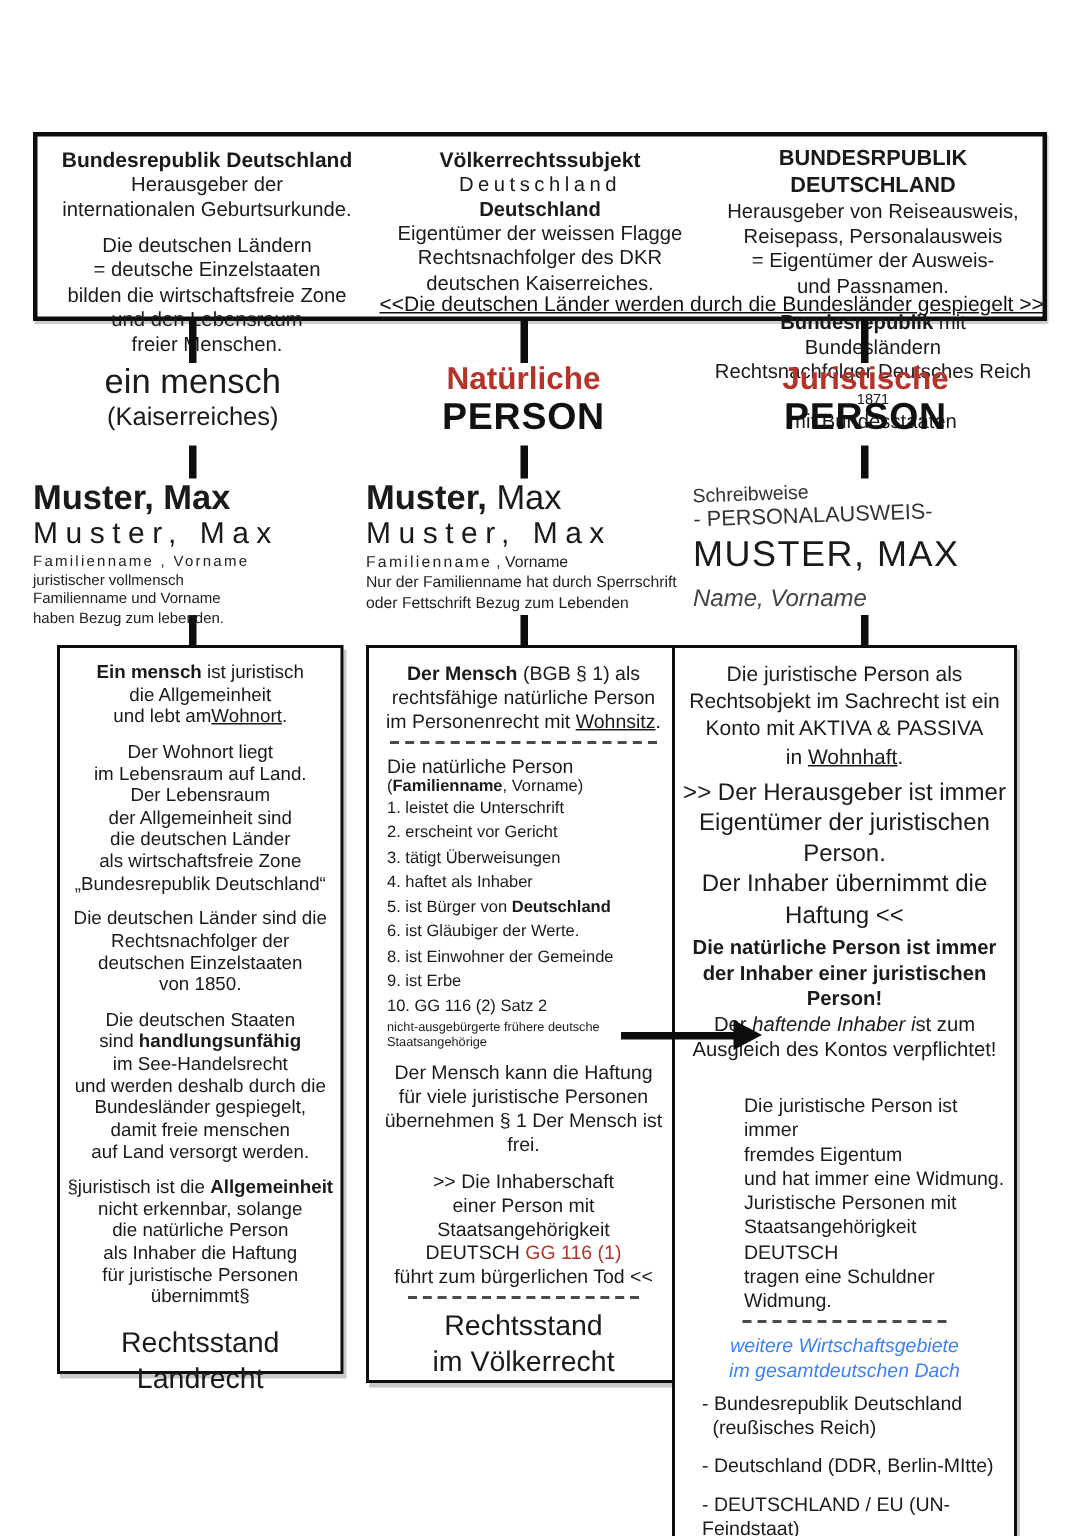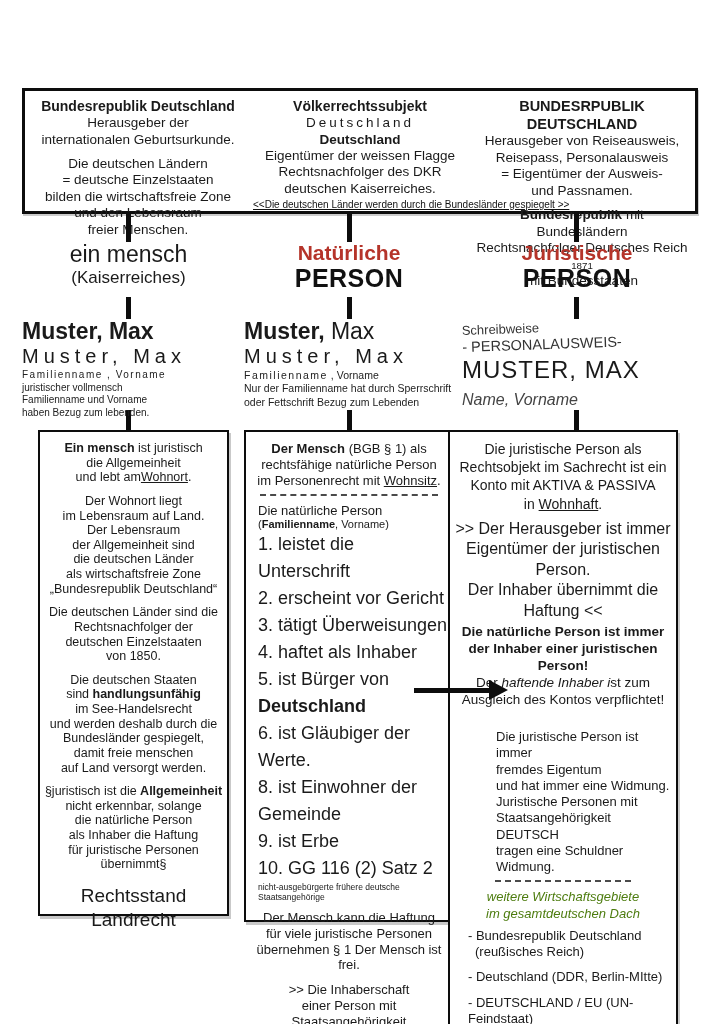--- a/index.html
+++ b/index.html
@@ -18,21 +18,21 @@
   
   .top-box{
     position:absolute;left:22px;top:88px;width:676px;height:126px;
     border:3px solid #0d0d0d;background:#fff;box-sizing:border-box;
     display:flex;padding:7px 2px 24px;box-shadow:1px 2px 0 rgba(110,110,110,.35);
   }
   .top-col{flex:1 1 0;text-align:center;font-size:13.5px;line-height:1.22;padding:0 4px}
   .top-col .box-title{font-weight:bold;font-size:14px;margin-bottom:0}
   .top-col .para{margin-top:8px}
   .top-caption{
-    position:absolute;left:228px;bottom:1px;font-size:10px;white-space:nowrap;
+    position:absolute;left:228px;bottom:1px;font-size:14px;white-space:nowrap;
     text-decoration:underline;color:#111;
   }
   
   .tick{position:absolute;width:5px;background:#0d0d0d}
   .tick.rowA{top:212px;height:30px}
   .tick.rowB{top:297px;height:22px}
   .tick.rowC{top:410px;height:22px}
   .tick.c1{left:126px}.tick.c2{left:347px}.tick.c3{left:574px}
   
   .hdr{position:absolute;top:241px;text-align:center}
@@ -61,31 +61,31 @@
   .names.c3 .nv{font-size:16px;font-style:italic;color:#444;margin-top:6px}
   
   .box{
     position:absolute;top:430px;border:2px solid #0d0d0d;background:#fff;
     box-sizing:border-box;text-align:center;box-shadow:2px 3px 0 rgba(120,120,120,.4);
   }
   .box .para{margin:0 0 9px}
   .box-left{left:38px;width:191px;height:486px;font-size:12.5px;line-height:1.17;padding:9px 3px}
   .box-left .footer{font-size:19px;line-height:1.25;margin-top:12px}
   .box-mid{left:244px;width:210px;height:492px;font-size:13px;line-height:1.22;padding:9px 4px}
-  .box-mid .list{ text-align:left;padding-left:8px;font-size:18px;line-height:1.5;margin:0}
+  .box-mid .list{ text-align:left;padding-left:8px;font-size:11px;line-height:1.5;margin:0}
   .box-mid .intro{text-align:left;padding-left:8px;margin:0}
   .box-mid .intro .l2{font-size:11px;line-height:1.1}
   .box-mid .subnote{text-align:left;padding-left:8px;font-size:8.5px;line-height:1.2;margin-bottom:8px}
   .box-mid .footer{font-size:19px;line-height:1.25;margin-top:2px}
   .box-right{left:448px;width:230px;height:652px;font-size:13px;line-height:1.25;padding:8px 4px}
   .box-right .p1{font-size:14px;line-height:1.3;margin-bottom:6px}
   .box-right .p2{font-size:16px;line-height:1.28;margin-bottom:2px}
   .box-right .p3{font-size:13.5px;line-height:1.26;margin-bottom:21px}
   .box-right .p4{text-align:left;padding-left:42px;margin-bottom:2px}
-  .box-right .p5{font-style:italic;color:#4d7c0f;margin:4px 0 6px}
+  .box-right .p5{font-style:italic;color:#3b82f6;margin:4px 0 6px}
   .box-right .geo{text-align:left;padding-left:14px;margin-bottom:4px}
   .box-right .geo .item{margin-bottom:9px}
   .box-right .geo .cont{padding-left:7px}
   .box-right .footer .f1{font-size:16px;line-height:1.2}
   .box-right .footer .f2{font-size:22px;font-weight:bold;letter-spacing:.5px;line-height:1.1}
   .divider{border-top:2px dashed #4a4a4a;width:78%;margin:5px auto 7px;height:0}
   .box-right .divider{width:62%}
   
   .arrow-line{position:absolute;left:414px;top:688px;width:77px;height:5px;background:#0d0d0d;z-index:6}
   .arrow-head{

